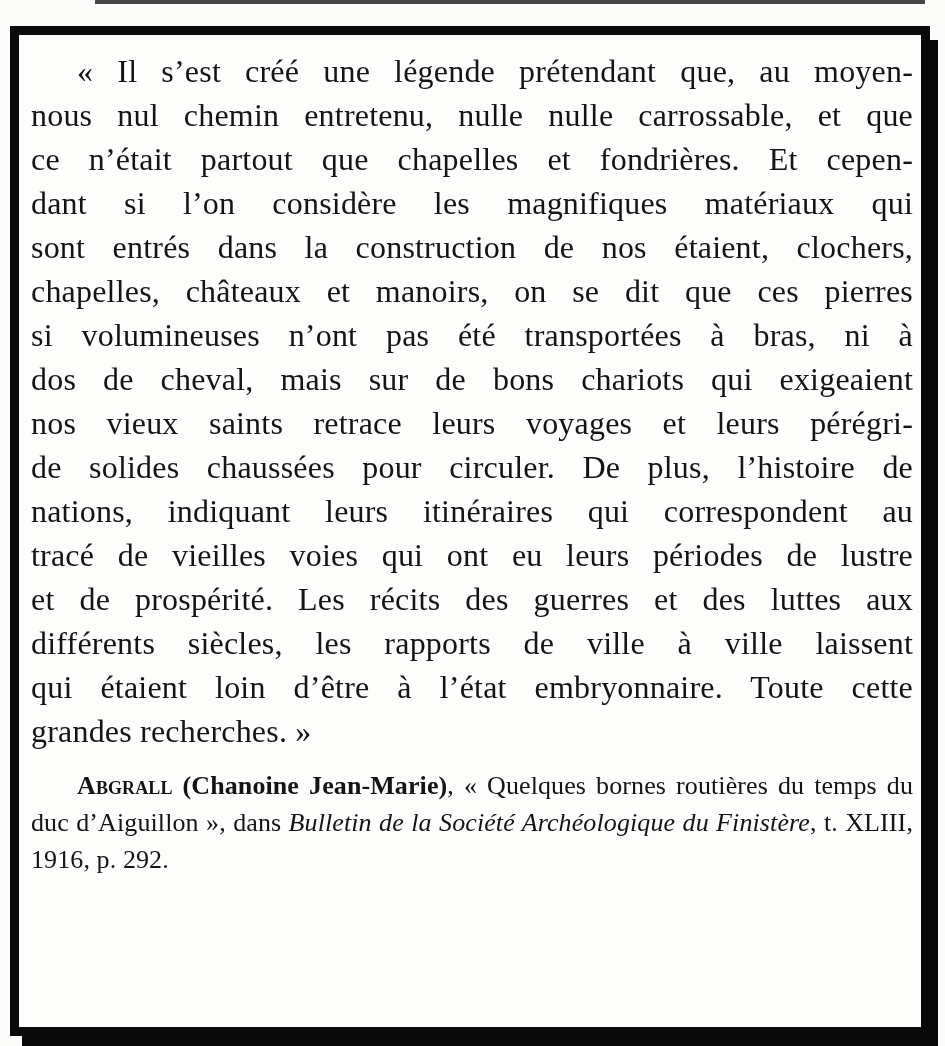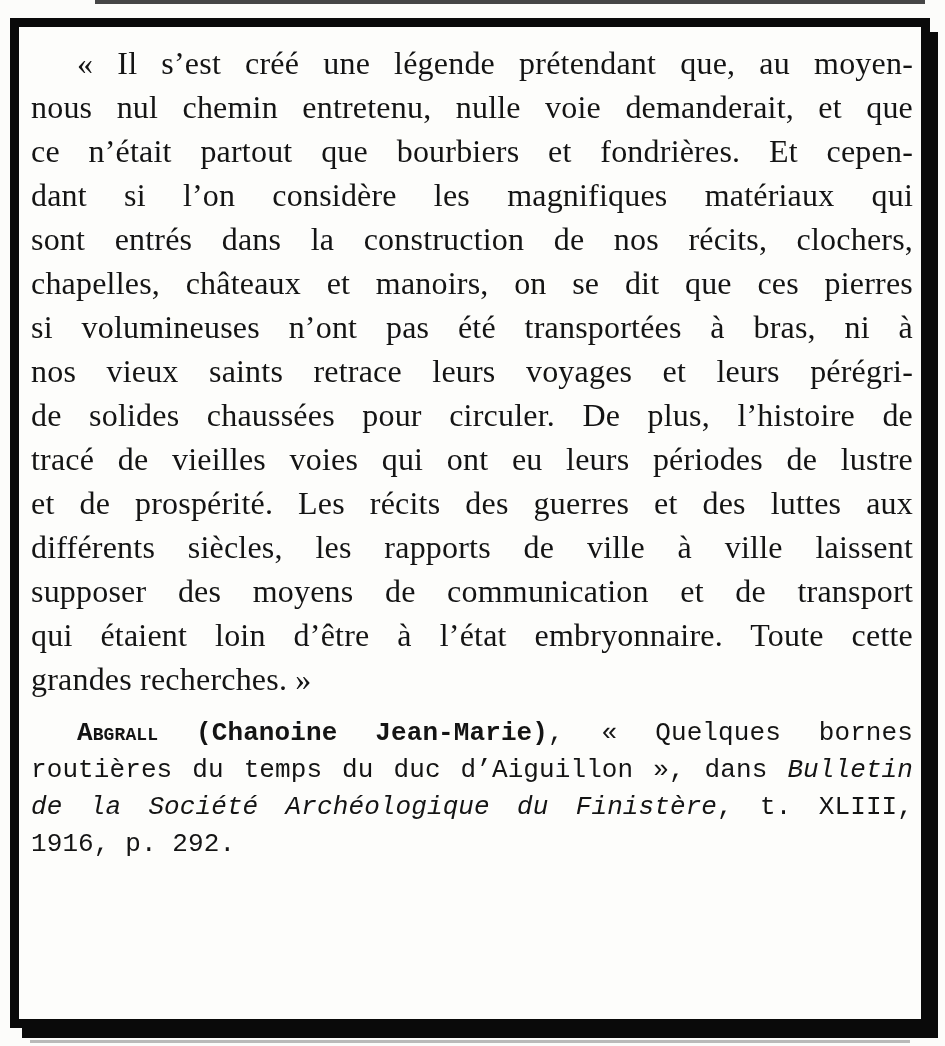--- a/index.html
+++ b/index.html
@@ -21,21 +21,21 @@
   }
   .scan-edge-bottom {
     position: absolute;
     top: 1040px; left: 30px;
     width: 880px; height: 3px;
     background: #6a6a6a;
     opacity: .45;
   }
   .frame {
     position: absolute;
-    left: 10px; top: 18px;
+    left: 10px; top: 26px;
     width: 920px; height: 1010px;
     box-sizing: border-box;
     border: 9px solid #0a0a0a;
     background: #fdfdfb;
     box-shadow: 10px 12px 0 -2px #0a0a0a;
     padding: 14px 8px 8px 12px;
     overflow: hidden;
     color: #141414;
   }
   .quote {
@@ -60,21 +60,20 @@
     vertical-align: 0.52em;
     line-height: 0;
   }
   .citation {
     margin-top: 14px;
     font-size: 26px;
     line-height: 37px;
     text-align: justify;
     text-indent: 46px;
     letter-spacing: 0.1px;
-    font-family: Liberation Mono, monospace;
   }
   .author-sc {
     font-weight: bold;
     font-variant: small-caps;
   }
   .author-role {
     font-weight: bold;
   }
   .journal-italic {
     font-style: italic;
@@ -82,30 +81,31 @@
 </style>
 </head>
 <body>
 
 <div class="scan-edge-top"></div>
 <div class="scan-edge-bottom"></div>
 
 <div class="frame">
   <div class="quote">
     <div class="qline first">« Il s’est créé une légende prétendant que, au moyen-</div>
-    <div class="qline">nous nul chemin entretenu, nulle voie demanderait, et que</div>
-    <div class="qline">ce n’était partout que bourbiers et fondrières. Et cepen-</div>
+    <div class="qline">nous nul chemin entretenu, nulle nulle carrossable, et que</div>
+    <div class="qline">ce n’était partout que chapelles et fondrières. Et cepen-</div>
     <div class="qline">dant si l’on considère les magnifiques matériaux qui</div>
-    <div class="qline">sont entrés dans la construction de nos récits, clochers,</div>
+    <div class="qline">sont entrés dans la construction de nos étaient, clochers,</div>
     <div class="qline">chapelles, châteaux et manoirs, on se dit que ces pierres</div>
     <div class="qline">si volumineuses n’ont pas été transportées à bras, ni à</div>
+    <div class="qline">dos de cheval, mais sur de bons chariots qui exigeaient</div>
     <div class="qline">nos vieux saints retrace leurs voyages et leurs pérégri-</div>
     <div class="qline">de solides chaussées pour circuler. De plus, l’histoire de</div>
+    <div class="qline">nations, indiquant leurs itinéraires qui correspondent au</div>
     <div class="qline">tracé de vieilles voies qui ont eu leurs périodes de lustre</div>
     <div class="qline">et de prospérité. Les récits des guerres et des luttes aux</div>
     <div class="qline">différents siècles, les rapports de ville à ville laissent</div>
-    <div class="qline">supposer des moyens de communication et de transport</div>
     <div class="qline">qui étaient loin d’être à l’état embryonnaire. Toute cette</div>
     <div class="qline no-just">grandes recherches. »</div>
   </div>
 
   <p class="citation"><span class="author-sc">Abgrall</span><span class="author-role"> (Chanoine Jean-Marie)</span><span>, « Quelques bornes routières du temps du duc d’Aiguillon », dans </span><span class="journal-italic">Bulletin de la Société Archéologique du Finistère</span><span>, t. XLIII, 1916, p. 292.</span></p>
 </div>
 
 </body></html>

